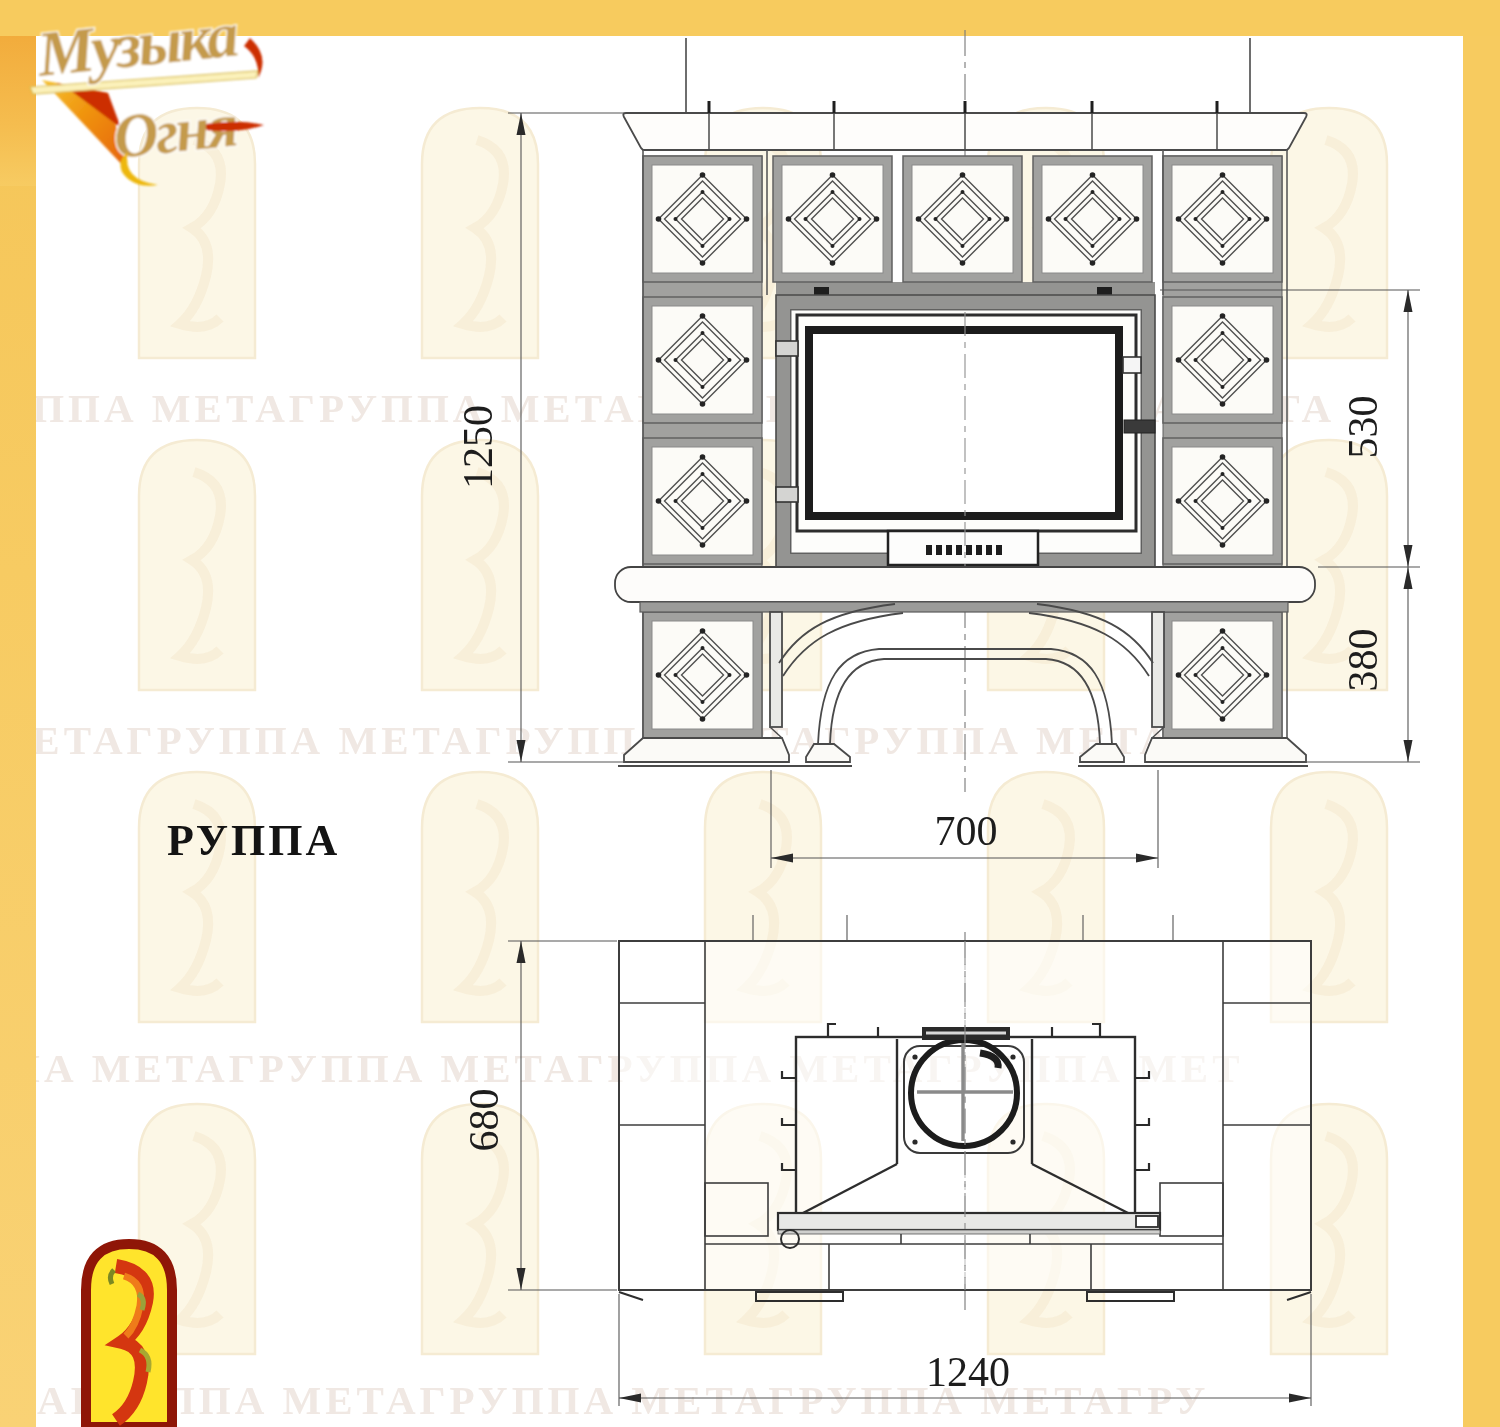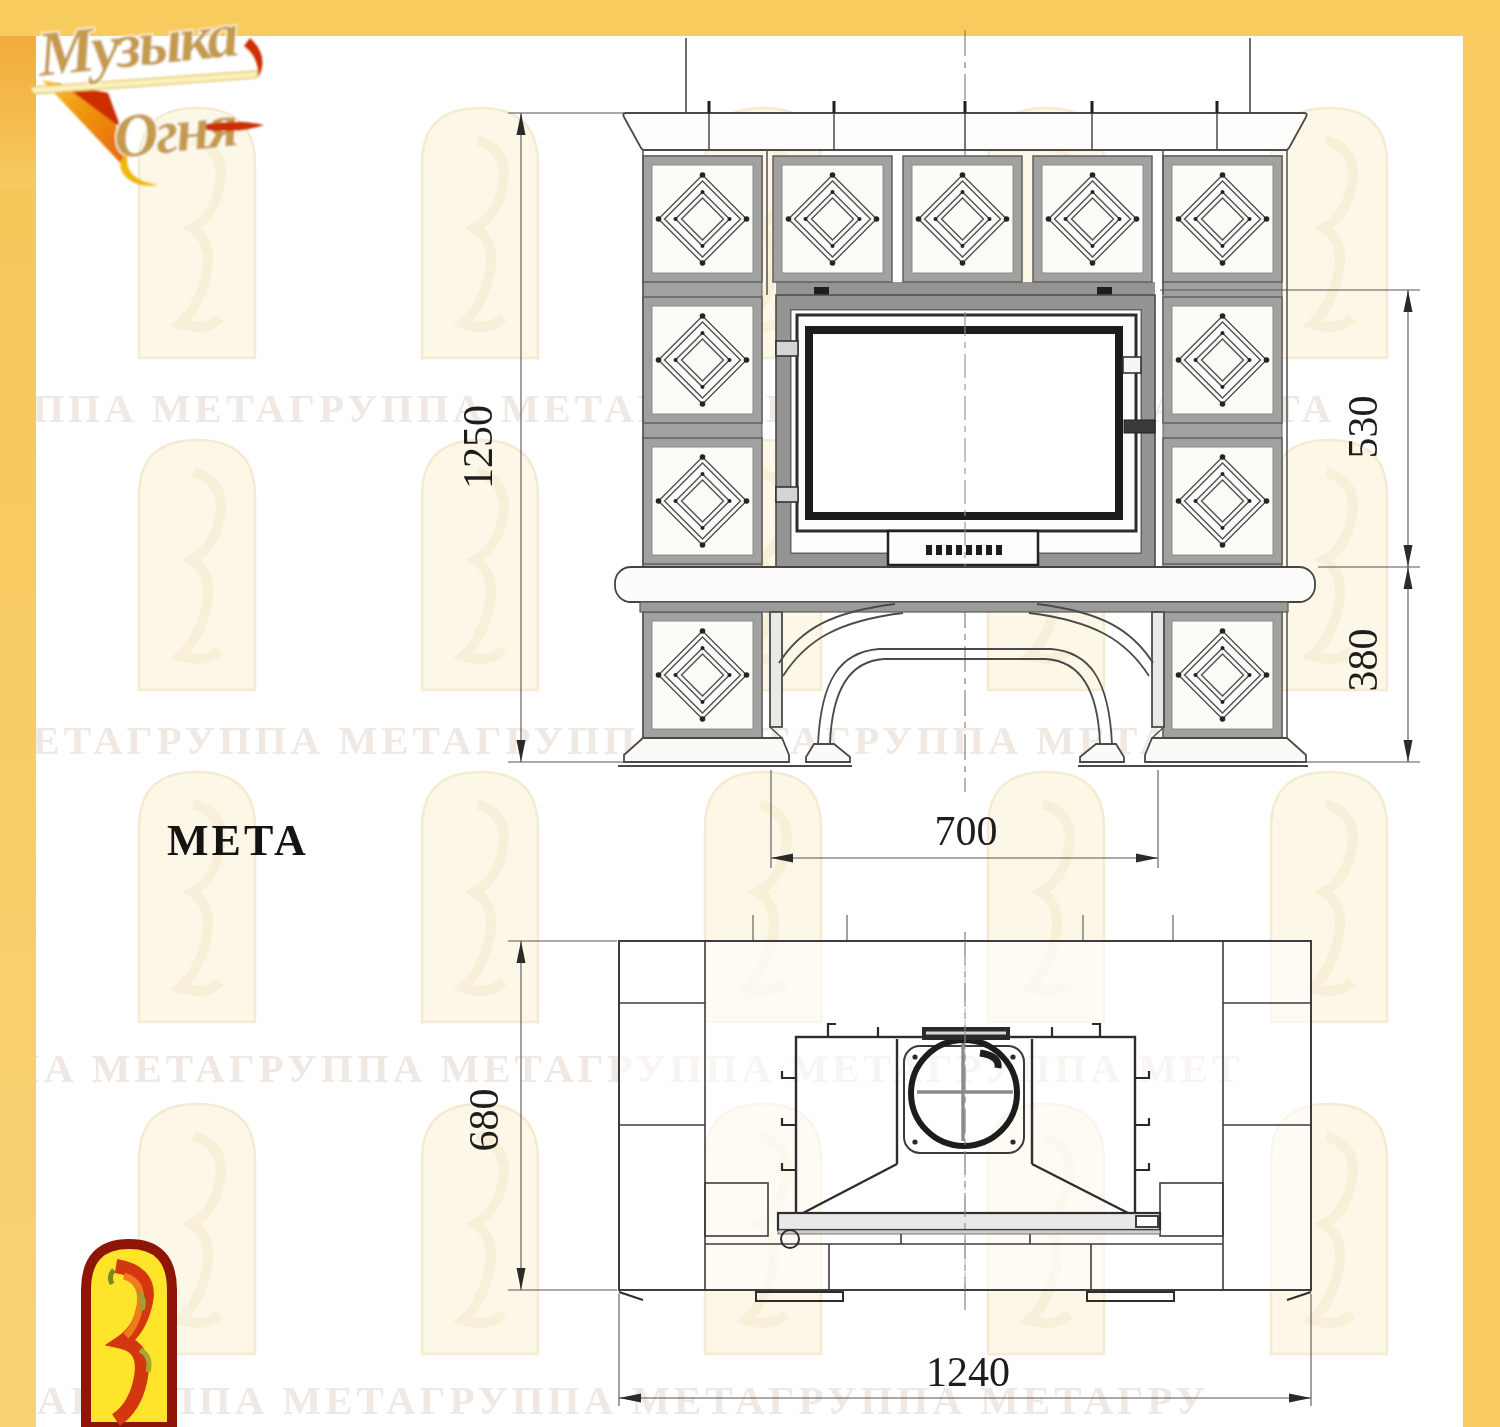--- a/index.html
+++ b/index.html
@@ -322,21 +322,21 @@
   <use href="#arr-up" x="521" y="941"></use>
     <use href="#arr-dn" x="521" y="1290"></use>
   <use href="#arr-lf" x="619" y="1398"></use>
     <use href="#arr-rt" x="1311" y="1398"></use>
   <g font-family="Liberation Serif, serif" font-size="42" fill="#1d1d1d">
     <text x="498" y="1120" transform="rotate(-90 498 1120)" text-anchor="middle">680</text>
     <text x="968" y="1386" text-anchor="middle">1240</text>
   </g>
 </svg>
 
-<div class="abs" style="left:167px;top:815px;font-family:'Liberation Serif',serif;font-weight:bold;font-size:44px;letter-spacing:3px;color:#141414;">МЕТА</div>
+<div class="abs" style="left:167px;top:815px;font-family:'Liberation Serif',serif;font-weight:bold;font-size:44px;letter-spacing:3px;color:#141414;">РУППА</div>
 
 <svg class="abs" style="left:0;top:0" width="300" height="200" viewBox="0 0 300 200">
   <defs>
     <filter id="lblur" x="-10%" y="-10%" width="120%" height="120%">
         <feGaussianBlur stdDeviation="0.9"></feGaussianBlur>
       </filter>
     <linearGradient id="flameg" x1="0" y1="0" x2="1" y2="1">
       <stop offset="0" stop-color="#f6c231"></stop>
         <stop offset="0.45" stop-color="#f0920d"></stop>
         <stop offset="1" stop-color="#e4610a"></stop>

